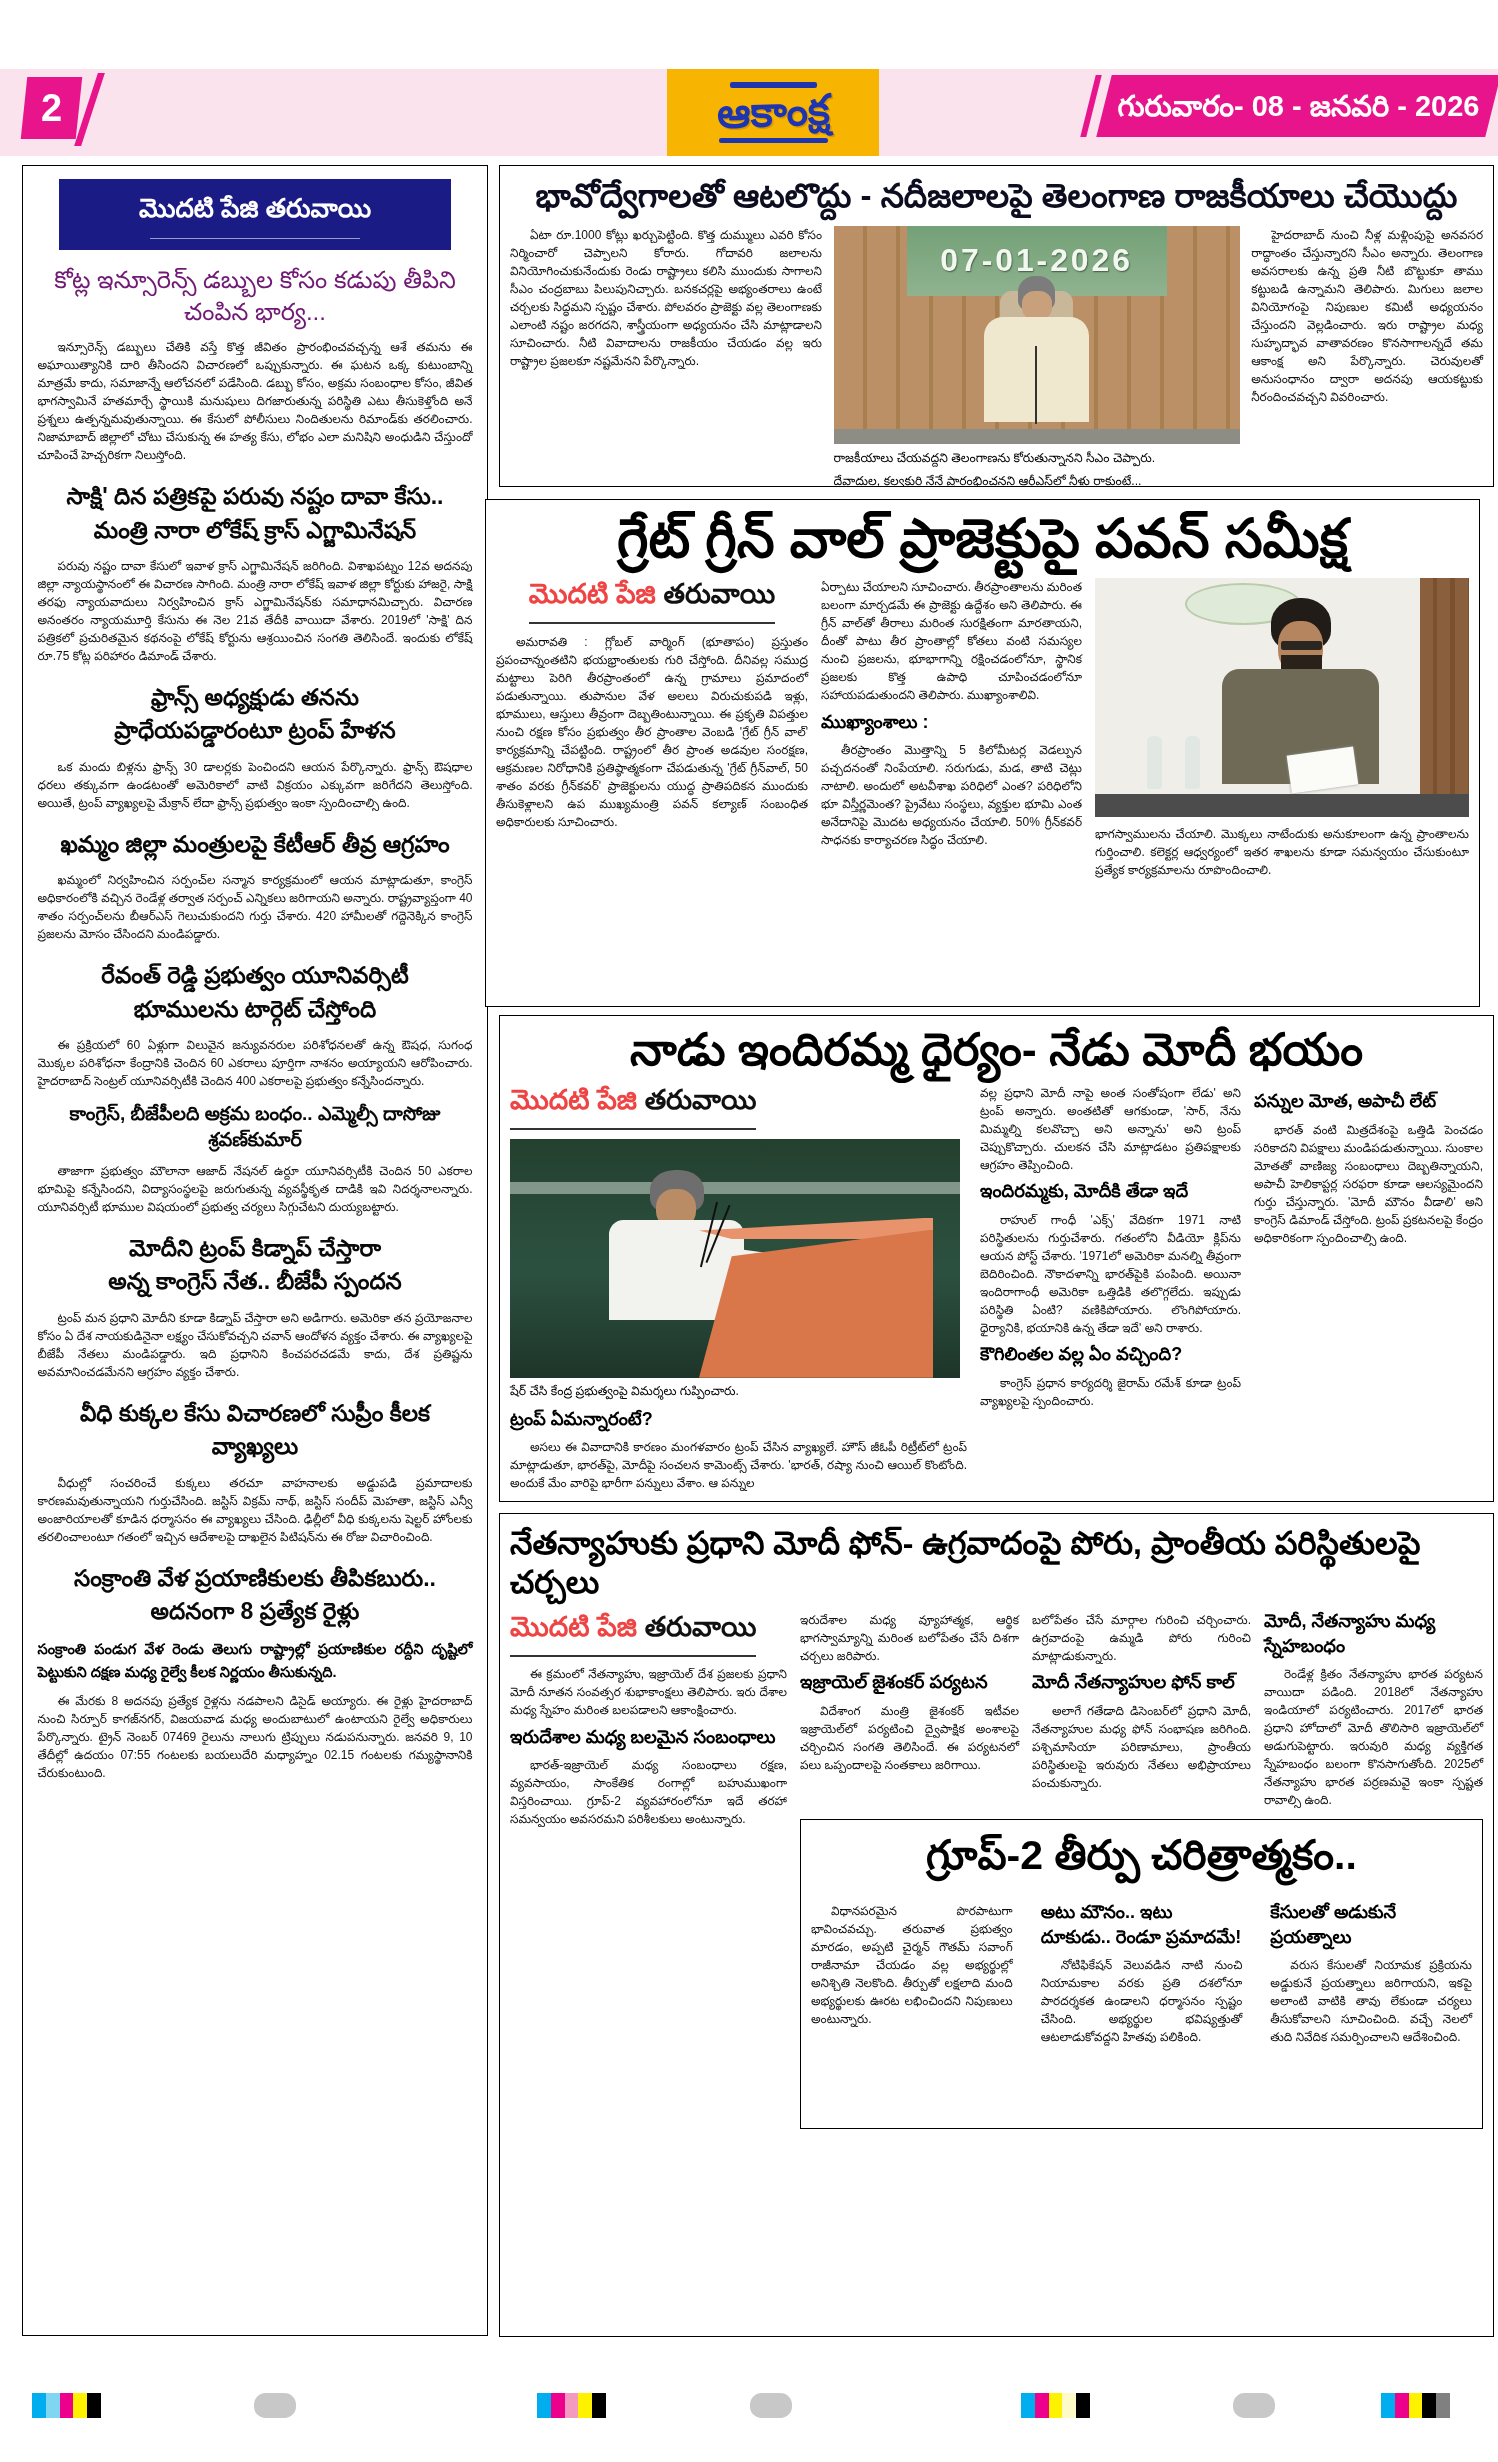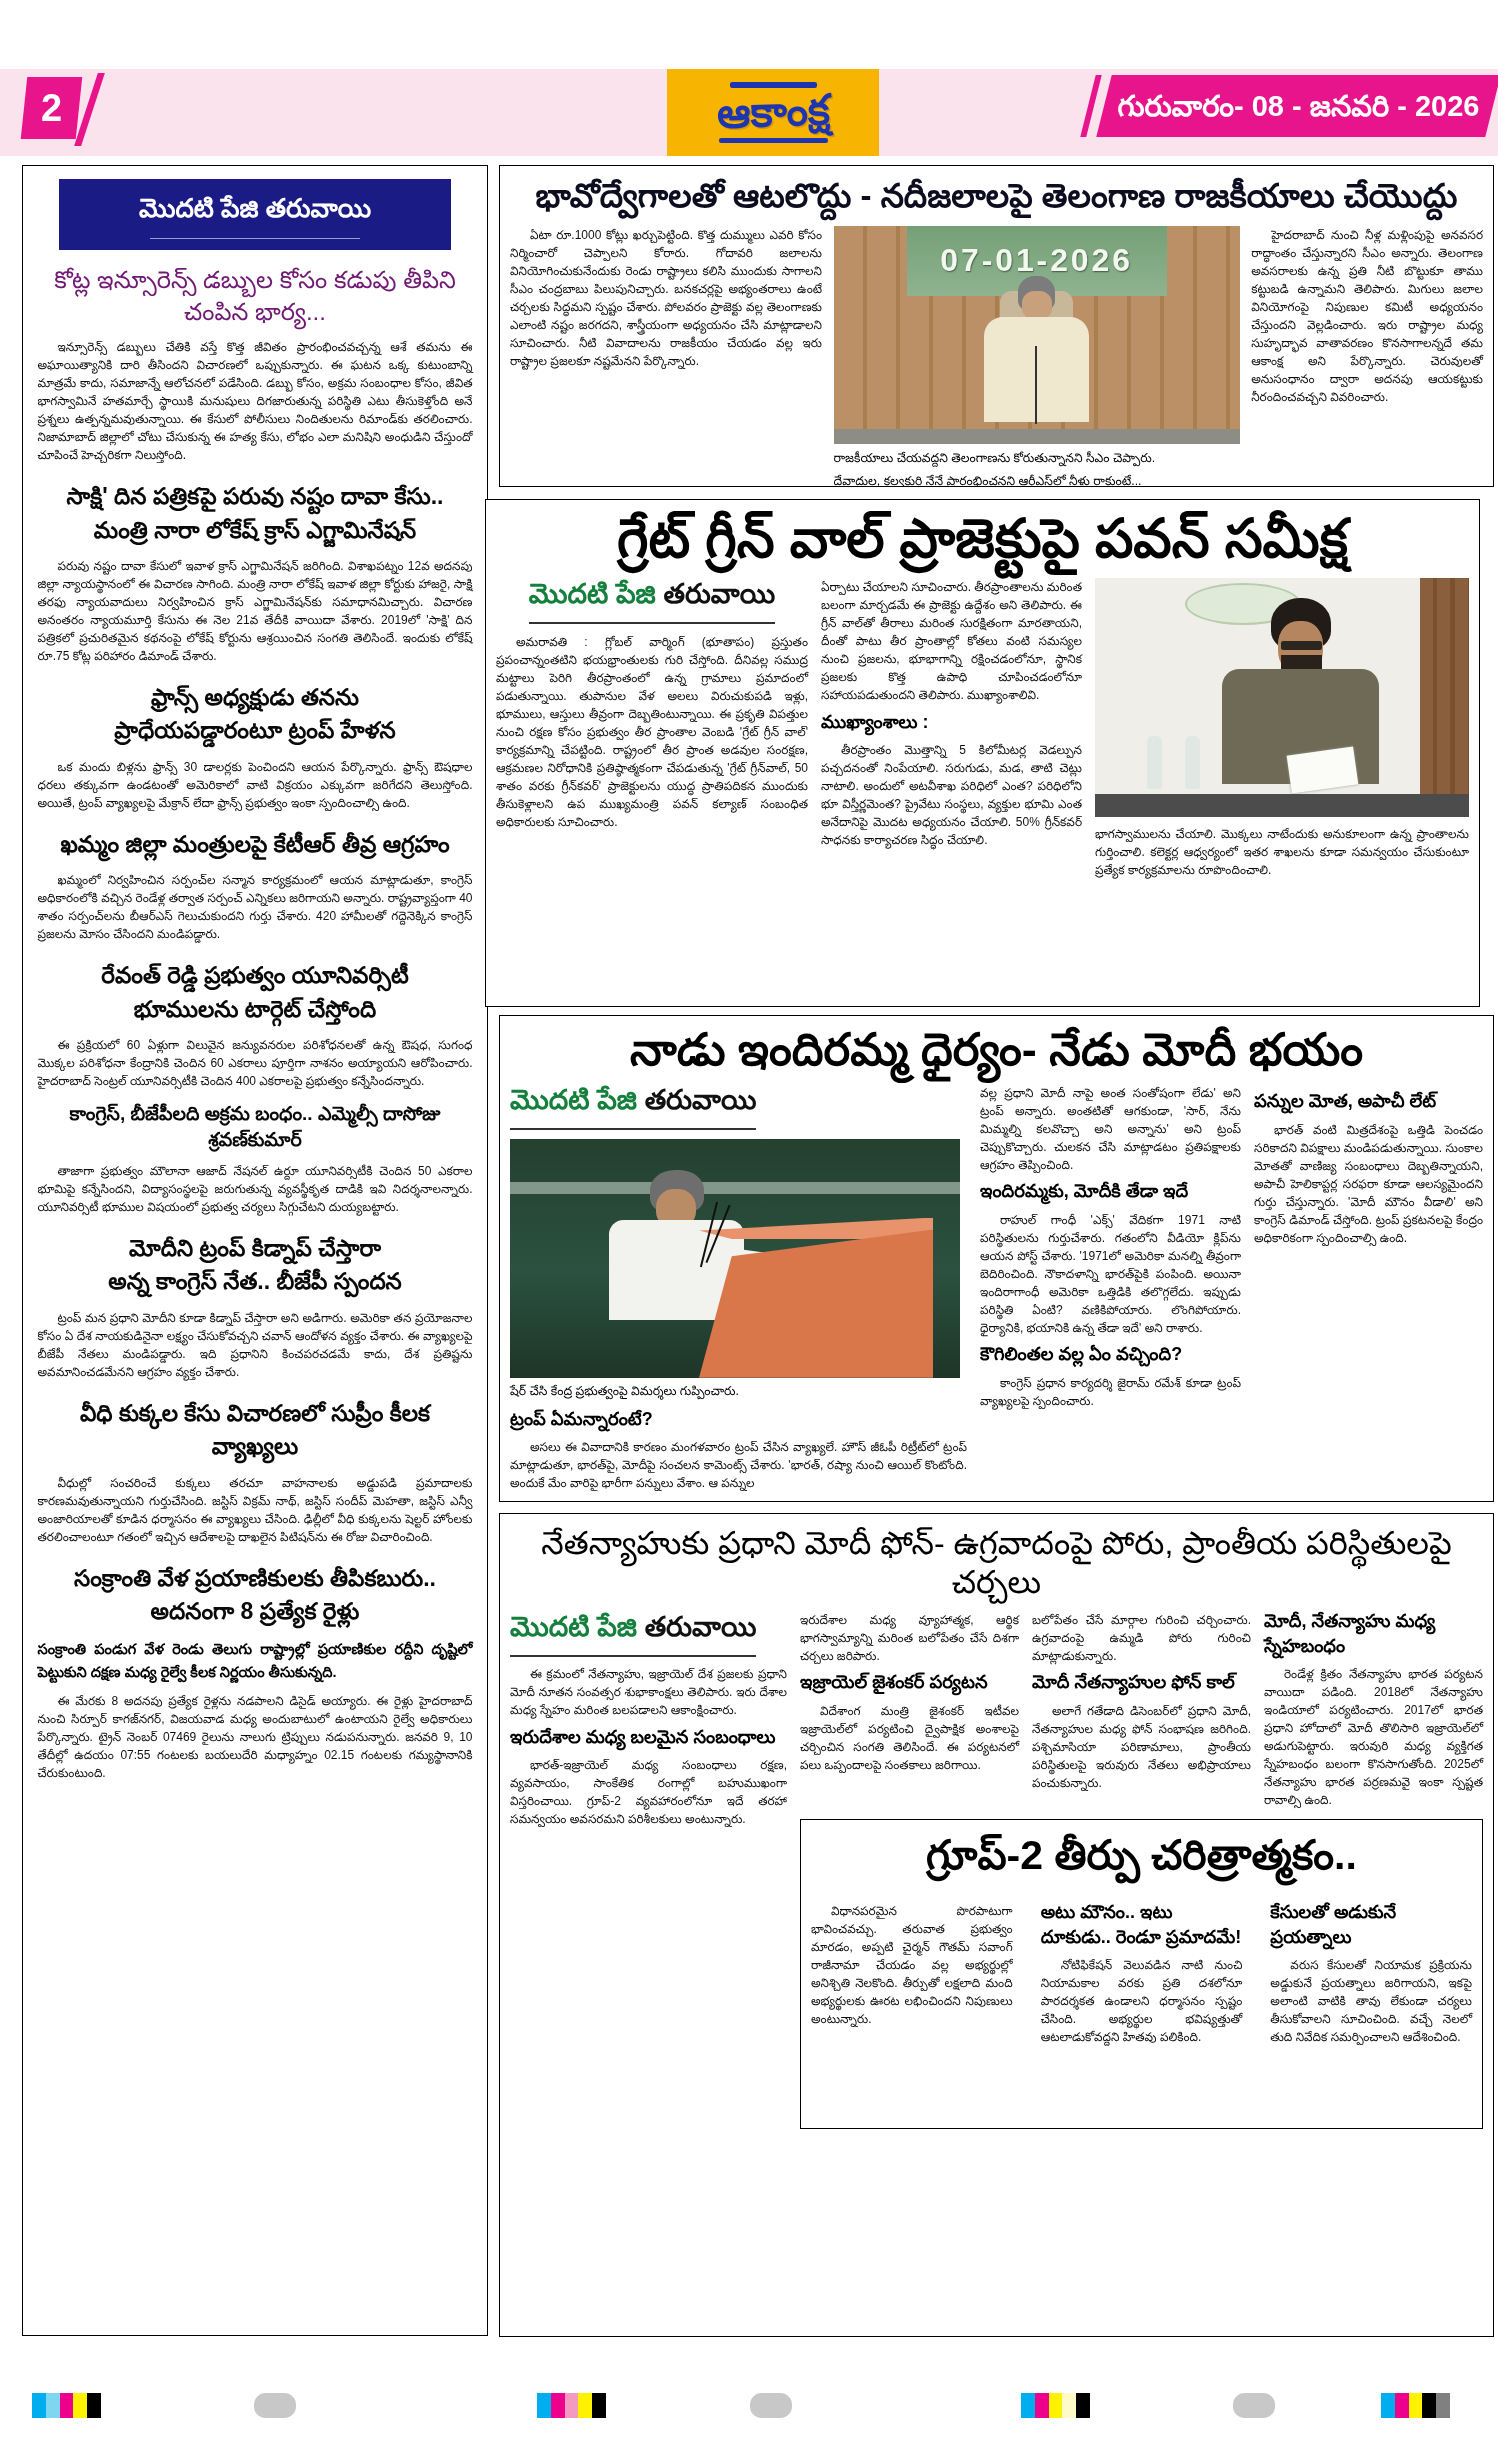--- a/index.html
+++ b/index.html
@@ -17,21 +17,21 @@
   .logo-bottom{width:109px;height:5px;background:#1d35b0;border-radius:2.2px;margin-top:4.4px;}
   .date-box{position:absolute;left:1104px;top:75px;width:389px;height:62px;background:#e8148c;transform:skewX(-14deg);box-shadow:-10px 0 0 #fbe3ee,-16px 0 0 #e8148c;}
   .date-box span{display:block;transform:skewX(14deg);color:#fff;font-size:29px;font-weight:700;text-align:center;line-height:62px;}
 
   
   .nbox{position:absolute;background:#fff;border:1.5px solid #000;box-sizing:border-box;overflow:hidden;}
   .bodytxt{font-size:12px;line-height:1.5;color:#101010;text-align:justify;}
   .bodytxt.ind{text-indent:20px;}
   .colsub{font-size:18px;font-weight:700;color:#000;margin:7.3px 0 4.4px;}
   .plabel{font-size:27.6px;font-weight:800;display:inline-block;border-bottom:2.2px solid #333;padding-bottom:5.8px;margin-bottom:8.7px;}
-  .plabel .red{color:#15803d;}
+  .plabel .red{color:#ef4444;}
   .plabel .blk{color:#111;}
   .caption{font-size:12.3px;color:#000;line-height:1.45;margin-top:5.8px;}
 
   
   .left-box{left:22px;top:165px;width:466px;height:2171px;padding:10px 14.5px;}
   .banner{width:88%;margin:2.9px auto 14.5px;background:#1b1b86;color:#fff;text-align:center;font-size:26px;font-weight:700;padding:14.5px 4.4px 11.6px;}
   .banner i{display:block;width:55%;height:0.7px;background:#9a9ad0;margin:7.3px auto 0;}
   .lhead-red{color:#701a75;font-size:24px;font-weight:400;text-align:center;margin:10px 0 11.6px;line-height:1.3;}
   .lhead{color:#0a0a0a;font-size:23px;font-weight:800;text-align:center;margin:16px 0 10px;line-height:1.45;}
   .lsub{color:#0a0a0a;font-size:19px;font-weight:800;text-align:center;margin:13px 0 7.3px;}
@@ -87,21 +87,21 @@
   .rh-face{position:absolute;left:32.4%;top:21%;width:9%;height:17%;background:#b98c66;border-radius:44%;}
   .rh-shirt{position:absolute;left:22%;top:34%;width:30%;height:42%;background:#f2f2ee;border-radius:14.5px 14.5px 0 0;}
   .rh-arm{position:absolute;left:48%;top:48%;width:18%;height:9%;background:#f2f2ee;border-radius:8.7px;transform:rotate(8deg);}
   .rh-podium{position:absolute;right:6%;bottom:0;width:52%;height:62%;background:#d9764a;clip-path:polygon(14% 18%,100% 0,100% 100%,0 100%);}
   .rh-podium-top{position:absolute;right:6%;bottom:58%;width:52%;height:9%;background:#e8936b;clip-path:polygon(0 60%,100% 0,100% 100%,14% 100%);}
   .rh-mic{position:absolute;left:44%;top:26%;width:2.2px;height:28%;background:#111;transform:rotate(14deg);}
   .rh-mic2{position:absolute;left:46%;top:27%;width:2.2px;height:26%;background:#111;transform:rotate(22deg);}
 
   
   .net-box{left:499px;top:1513px;width:995px;height:824px;padding:5.8px 10px;}
-  .net-head{font-size:32px;font-weight:400;color:#000;text-align:center;line-height:1.2;margin:4.4px 0 10px;}
+  .net-head{font-size:32px;font-weight:700;color:#000;line-height:1.2;margin:4.4px 0 10px;}
   .net-row{display:flex;gap:13px;}
   .net-c1{width:277px;flex:none;}
   .net-right{flex:1;display:flex;flex-direction:column;}
   .net-top{display:flex;gap:13px;}
   .net-top .ncol{flex:1;}
   .g2-box{border:1.5px solid #000;margin-top:10px;padding:5.8px 10px;height:310px;overflow:hidden;box-sizing:border-box;}
   .g2-head{font-size:41px;font-weight:900;text-align:center;color:#000;margin:5.8px 0 13px;}
   .g2-row{display:flex;gap:28px;}
   .g2-row .gcol{flex:1;}
 

